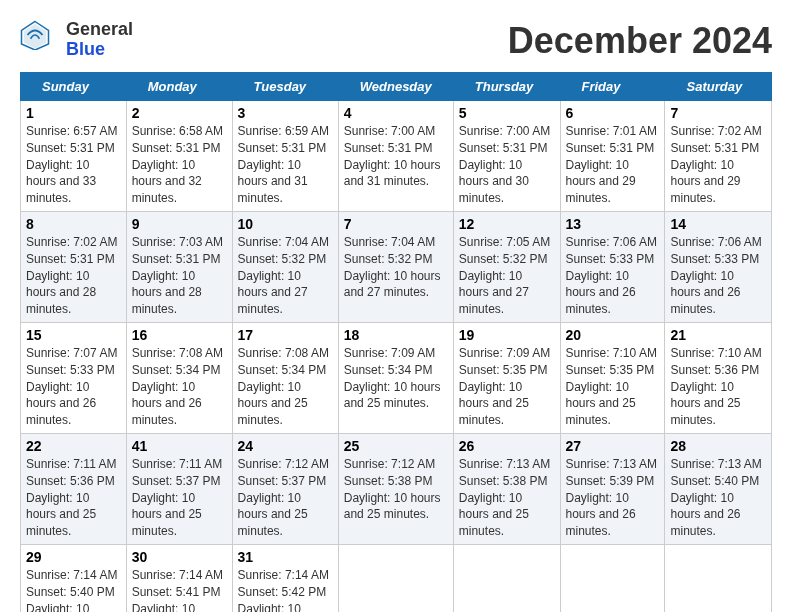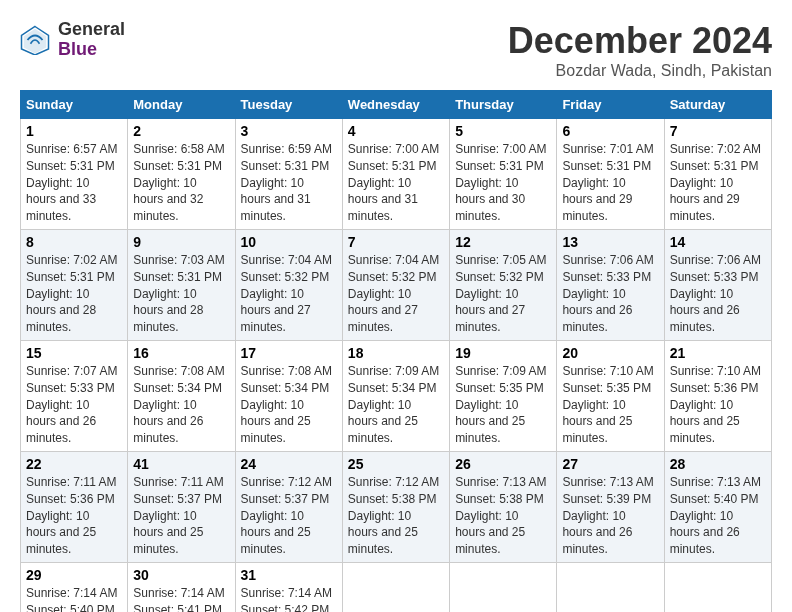--- a/index.html
+++ b/index.html
@@ -11,22 +11,21 @@
       padding: 20px;
     }
     .header {
       display: flex;
       justify-content: space-between;
       align-items: flex-start;
       margin-bottom: 10px;
     }
     .logo {
       display: flex;
-      align-items: center;
-      gap: 8px;
+      gap: 16px;
     }
     .logo-text {
       display: flex;
       flex-direction: column;
       line-height: 1.1;
     }
     .logo-icon {
       width: 30px;
       height: 30px;
     }
@@ -44,23 +43,24 @@
     }
     .calendar {
       width: 100%;
       border-collapse: collapse;
       font-size: 11px;
     }
     .calendar th {
       background-color: #1a6faf;
       color: #fff;
       text-align: left;
-      padding: 6px 5px;
+      padding: 6px 21px;
       font-size: 13px;
       border: 1px solid #1a6faf;
+      font-style: italic;
     }
     .calendar td {
       vertical-align: top;
       padding: 4px 5px;
       border: 1px solid #ccc;
       width: 14.28%;
       min-height: 80px;
     }
     .day-num {
       font-size: 14px;
@@ -93,26 +93,25 @@
 <div class="header">
   <div class="logo">
     <svg class="logo-icon" viewBox="0 0 40 40">
       <polygon points="20,5 35,15 35,30 20,38 5,30 5,15" fill="#1a6faf" opacity="0.15"></polygon>
       <polygon points="20,2 38,14 38,32 20,40 2,32 2,14" fill="none" stroke="#1a6faf" stroke-width="2"></polygon>
       <path d="M10,20 Q20,8 30,20" fill="none" stroke="#1a6faf" stroke-width="2.5"></path>
       <path d="M14,25 Q20,15 26,25" fill="none" stroke="#1a6faf" stroke-width="2"></path>
     </svg>
     <div class="logo-text">
       <span style="font-size:18px;font-weight:bold;color:#333;">General</span>
-      <span style="font-size:18px;font-weight:bold;color:#701a75;">Blue</span>
+      <span style="font-size:18px;font-weight:bold;color:#1d4ed8;">Blue</span>
     </div>
   </div>
   <div class="title-block">
     <div class="month-title">December 2024</div>
-    <div class="location">Bozdar Wada, Sindh, Pakistan</div>
   </div>
 </div>
 
 <table class="calendar">
   <thead>
     <tr>
       <th>Sunday</th>
       <th>Monday</th>
       <th>Tuesday</th>
       <th>Wednesday</th>

